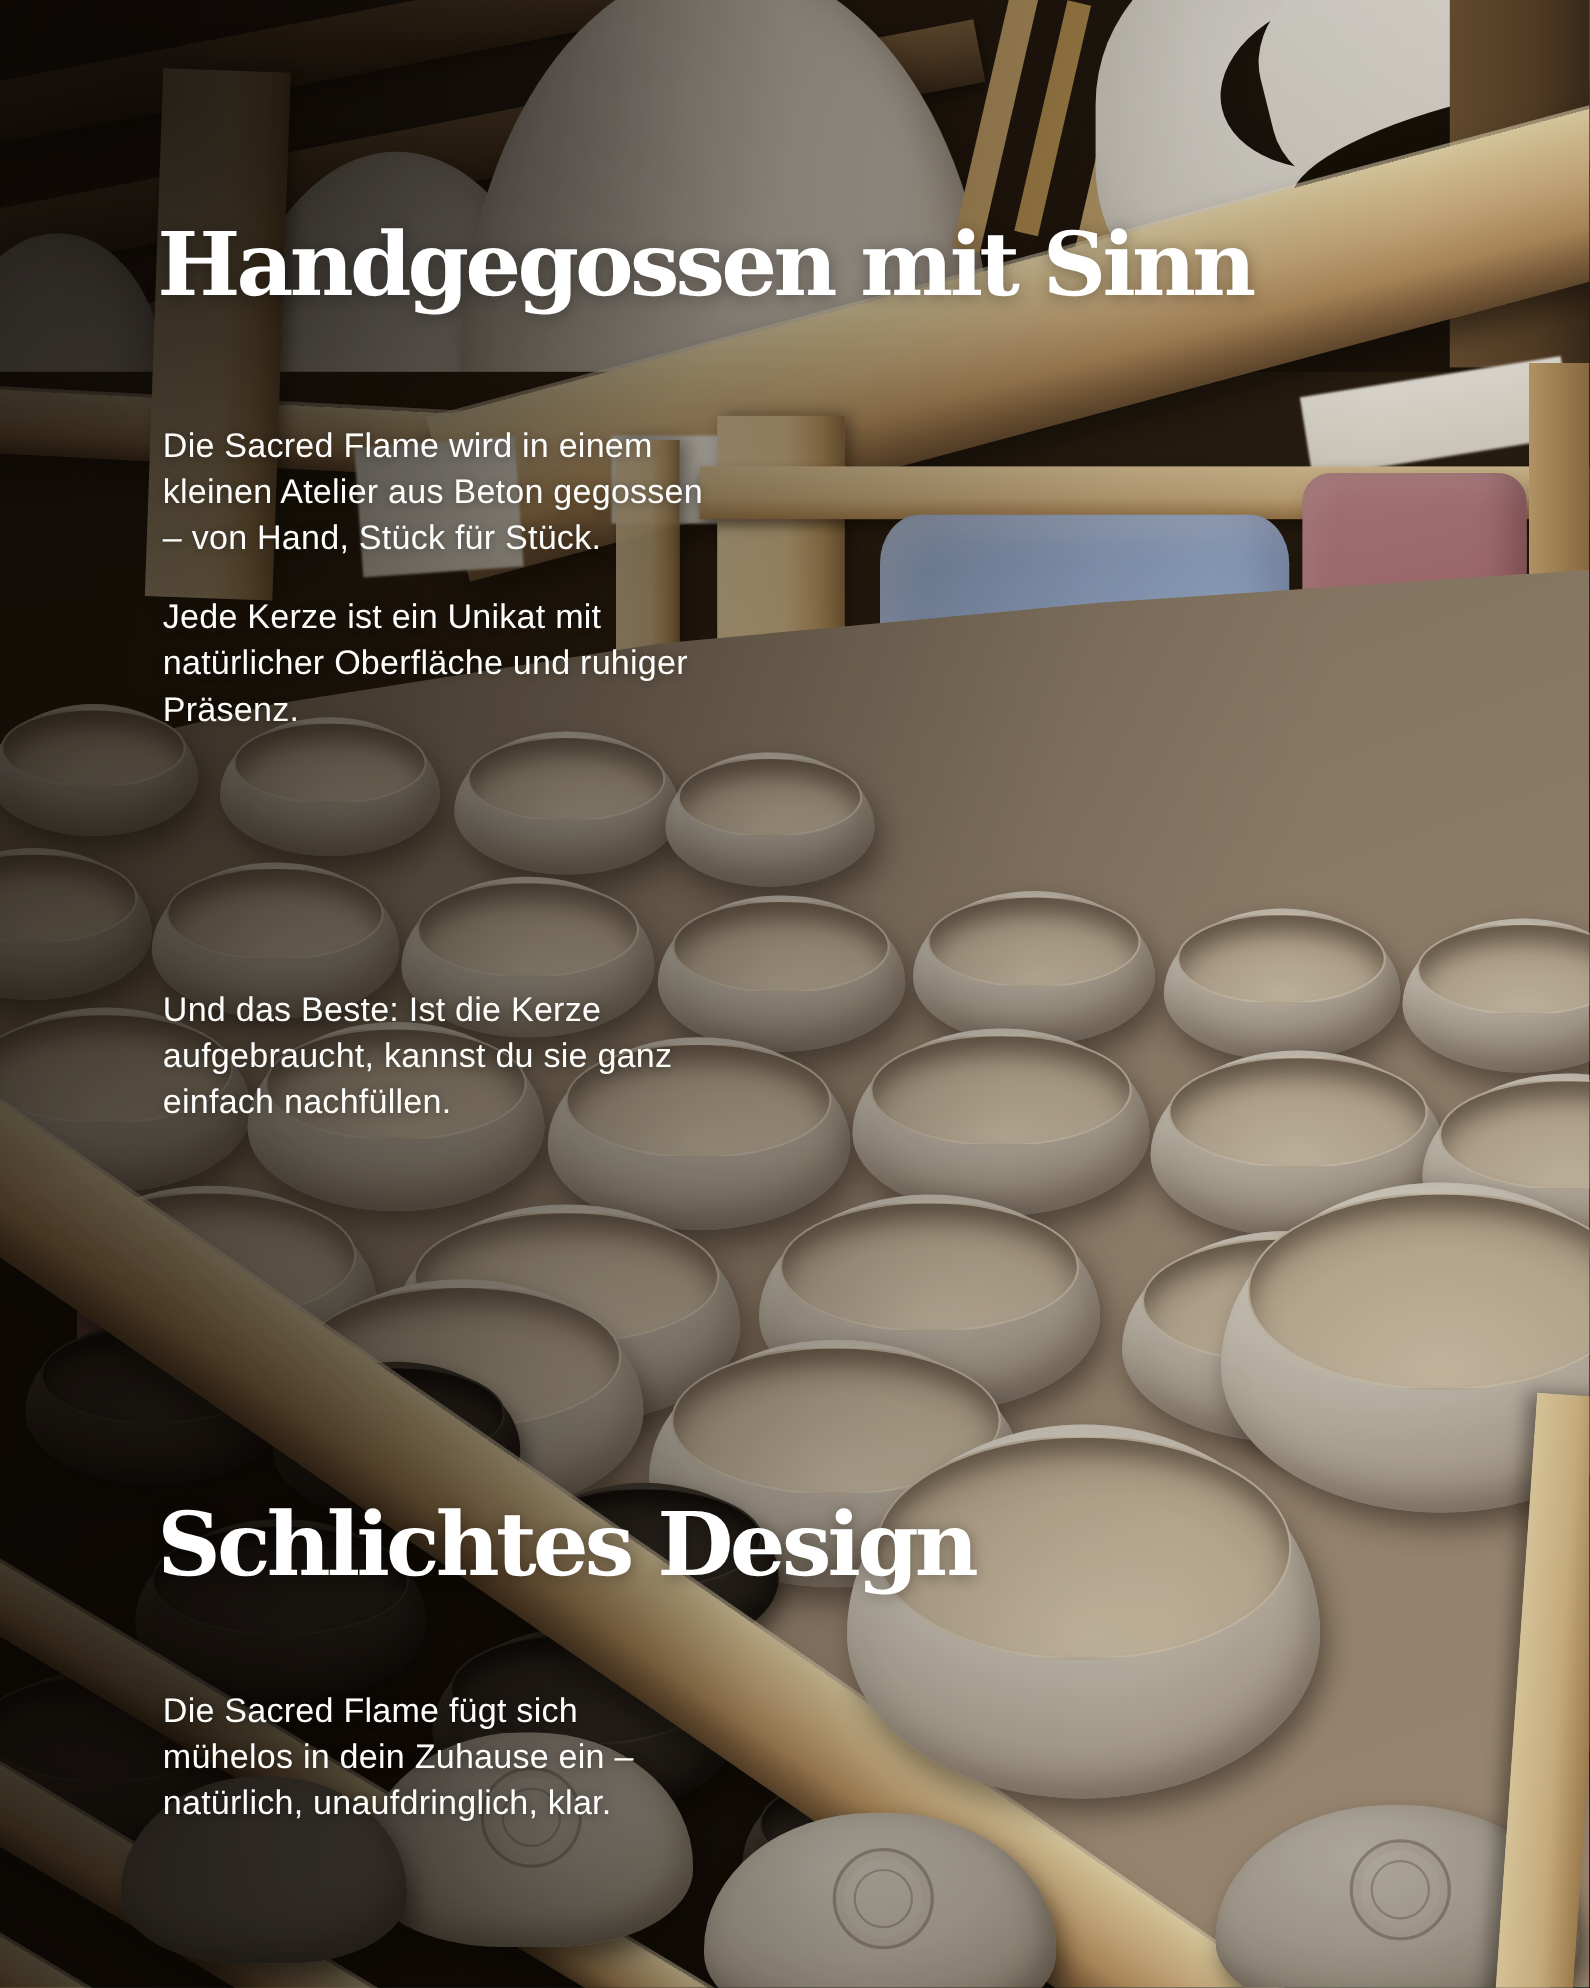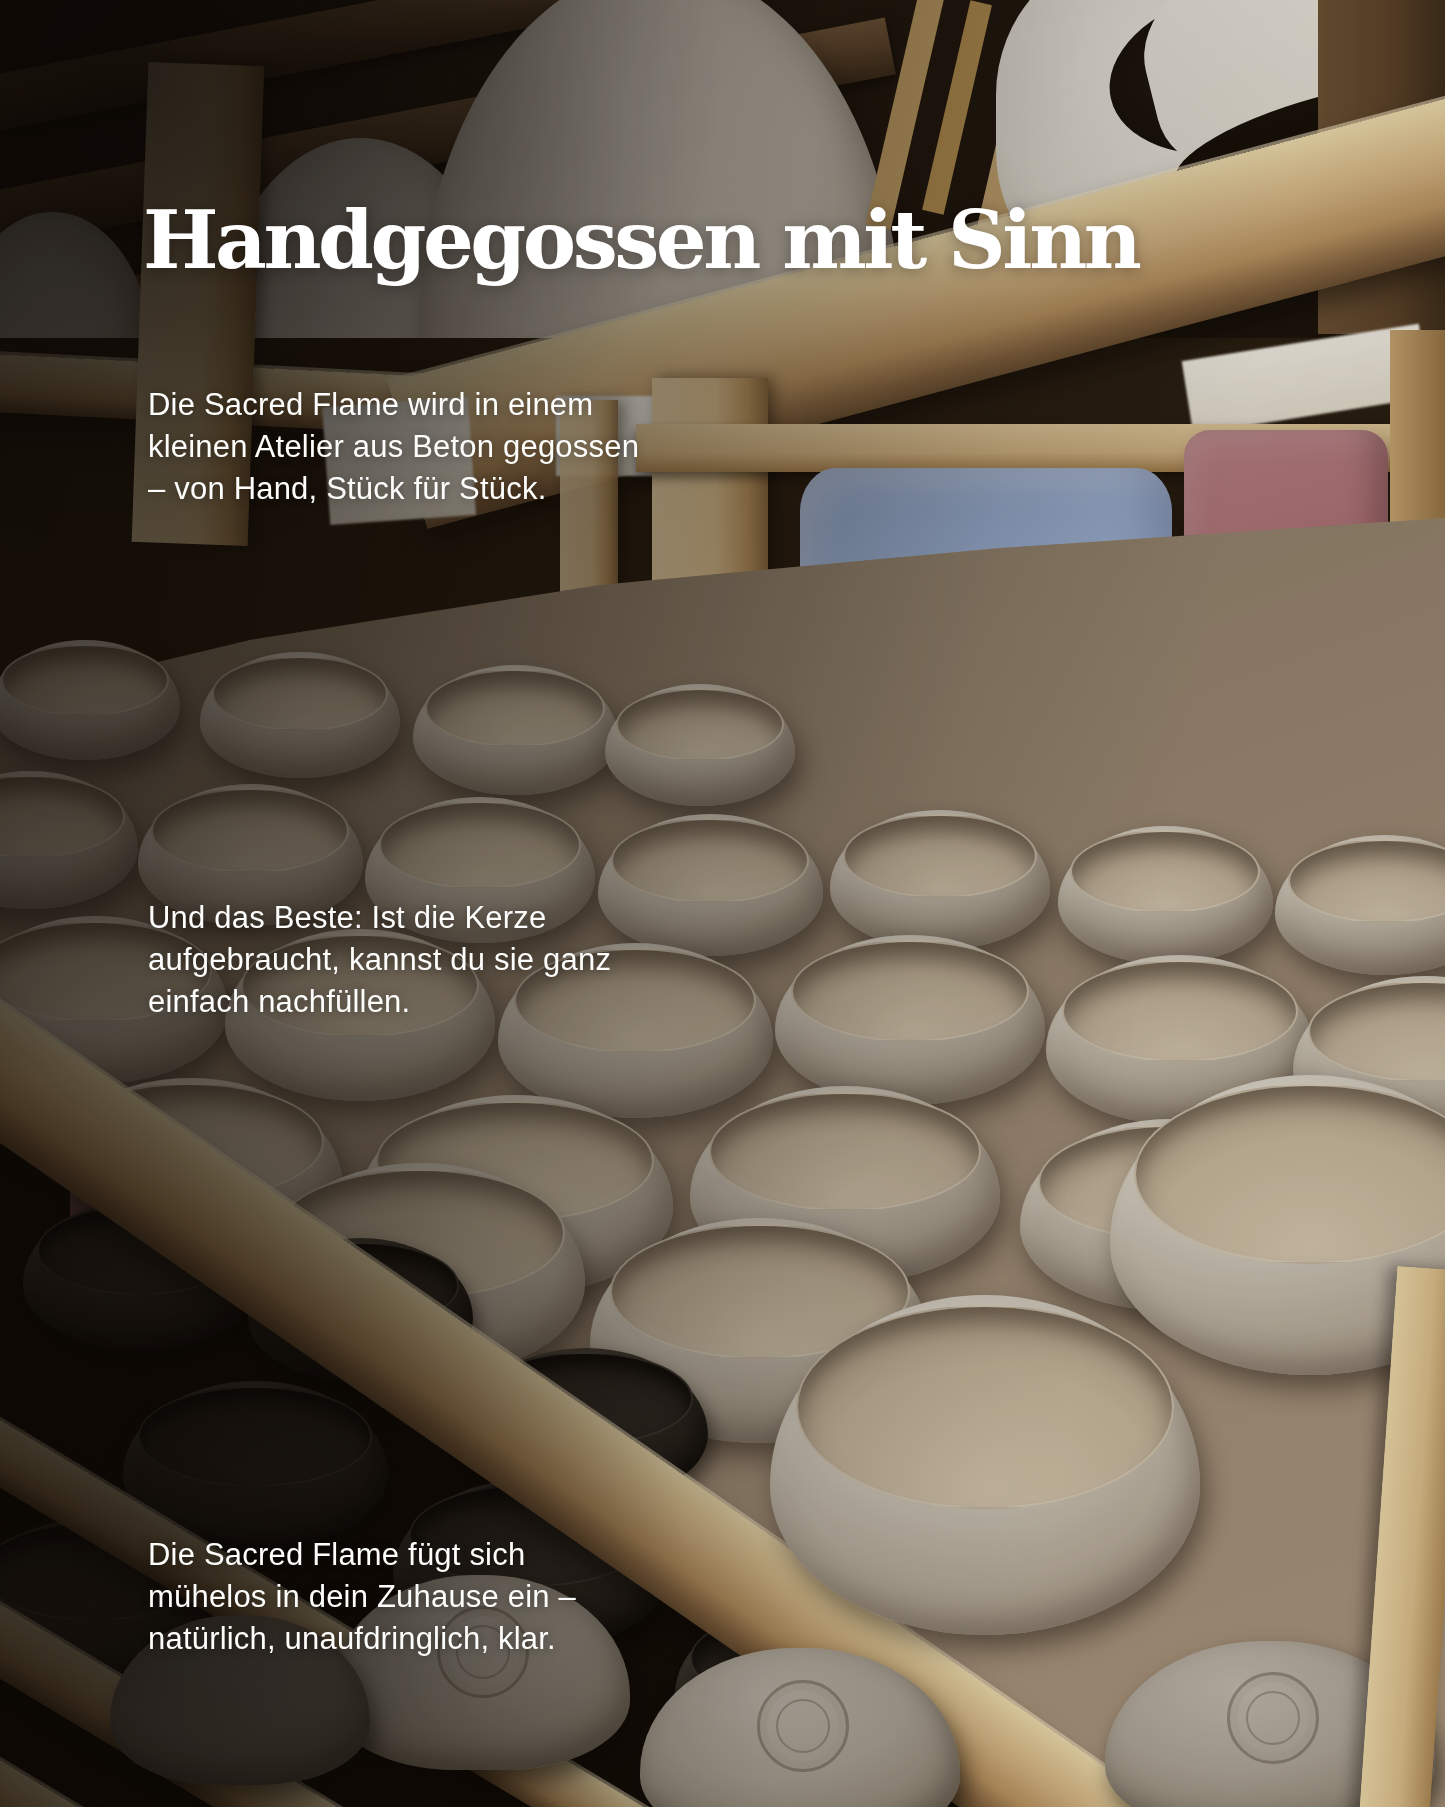--- a/index.html
+++ b/index.html
@@ -258,21 +258,25 @@
     <div class="abs" style="inset:0;
          background:radial-gradient(55% 45% at 12% 88%, rgba(8,5,3,.55), rgba(0,0,0,0) 65%);"></div>
     <div class="abs" style="inset:0;background:rgba(18,12,7,.14);"></div>
   </div>
 
   <section class="copy">
     <h1 class="display" style="left:143px;top:198px;">Handgegossen mit Sinn</h1>
     <p class="para" style="left:148px;top:384px;">Die Sacred Flame wird in einem
 kleinen Atelier aus Beton gegossen
 – von Hand, Stück für Stück.</p>
+    <p class="para" style="left:148px;top:540px;">Jede Kerze ist ein Unikat mit
+natürlicher Oberfläche und ruhiger
+Präsenz.</p>
     <p class="para" style="left:148px;top:897px;">Und das Beste: Ist die Kerze
 aufgebraucht, kannst du sie ganz
 einfach nachfüllen.</p>
 
+    <h2 class="display" style="left:143px;top:1362px;">Schlichtes Design</h2>
     <p class="para" style="left:148px;top:1534px;">Die Sacred Flame fügt sich
 mühelos in dein Zuhause ein –
 natürlich, unaufdringlich, klar.</p>
   </section>
 </div>
 
 </body></html>

